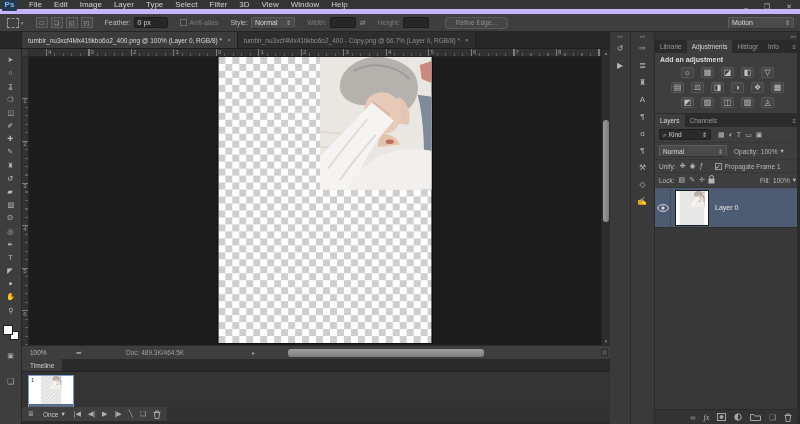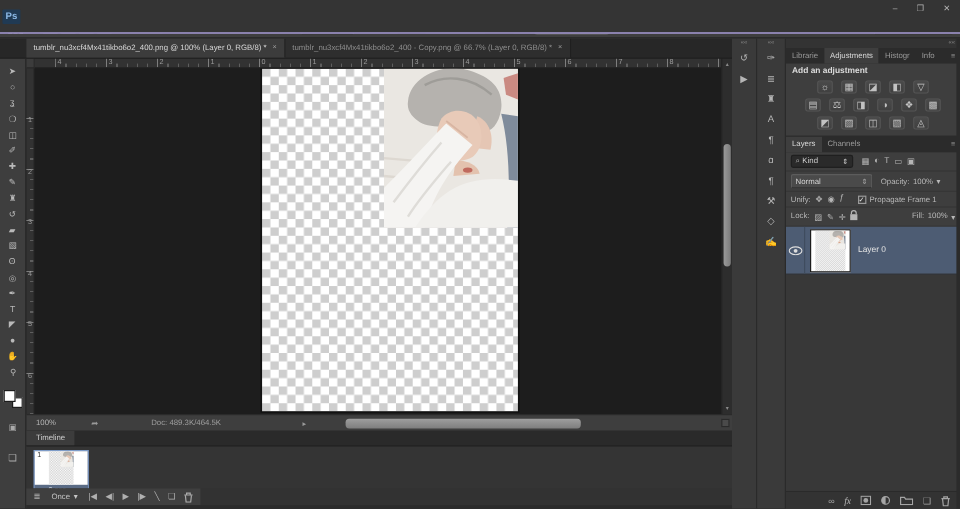--- a/index.html
+++ b/index.html
@@ -1,20 +1,20 @@
 <!DOCTYPE html>
 <html><head>
 <meta charset="utf-8">
 <style>
   *{margin:0;padding:0;box-sizing:border-box;font-family:"Liberation Sans",sans-serif;}
   html,body{background:#222;}
   .app{position:relative;width:800px;height:424px;background:#333;overflow:hidden;color:#c8c8c8;user-select:none;}
 
   
-  .menubar{position:absolute;left:0;top:0;right:0;height:28px;background:#343434;border-bottom:1px solid #c4b5fd;display:flex;align-items:center;z-index:30;}
+  .menubar{position:absolute;left:0;top:0;right:0;height:14px;background:#343434;border-bottom:5px solid #c4b5fd;display:flex;align-items:center;z-index:30;}
   .pslogo{width:15px;height:12px;margin-left:2px;background:#203a54;color:#8cb9e6;font-size:8px;font-weight:bold;display:flex;align-items:center;justify-content:center;border-radius:1px;}
   .menuitems{display:flex;height:100%;align-items:center;margin-left:6px;}
   .menuitems>div{padding:0 6px;font-size:8px;color:#d2d2d2;cursor:default;}
   .winbtns{position:absolute;right:8px;top:0;height:14px;display:flex;gap:16px;align-items:center;font-size:7px;color:#b5b5b5;}
 
   
   .optionsbar{position:absolute;left:0;top:14px;right:0;height:18px;background:#3e3e3e;border-bottom:1px solid #262626;display:flex;align-items:center;font-size:7px;z-index:29;color:#bdbdbd;}
   .presetbox{width:12px;height:10px;border:1px dashed #9a9a9a;margin-left:7px;}
   .presetcaret{font-size:5px;color:#999;margin-left:2px;}
   .modes{display:flex;gap:3px;margin-left:12px;}
@@ -157,20 +157,34 @@
       <path d="M26,133 C48,100 70,88 112,94 L112,133 Z" fill="#f1f0ed"></path>
       <path d="M8,112 C20,96 34,78 48,62 M20,124 C30,108 44,92 56,78" stroke="#dedcd8" stroke-width="2" fill="none"></path>
     </g>
   </symbol>
 </svg>
 
 <div class="app">
 
   <div class="menubar">
     <div class="pslogo">Ps</div>
+    <div class="menuitems">
+
+    <div>File</div>
+        <div>Edit</div>
+        <div>Image</div>
+        <div>Layer</div>
+        <div>Type</div>
+        <div>Select</div>
+        <div>Filter</div>
+        <div>3D</div>
+        <div>View</div>
+        <div>Window</div>
+        <div>Help</div>
+      </div>
     <div class="winbtns">
       <span>–</span>
       <span>❐</span>
       <span>✕</span>
     </div>
   </div>
 
   <div class="optionsbar">
     <div class="presetbox"></div>
     <div class="presetcaret">▾</div>

